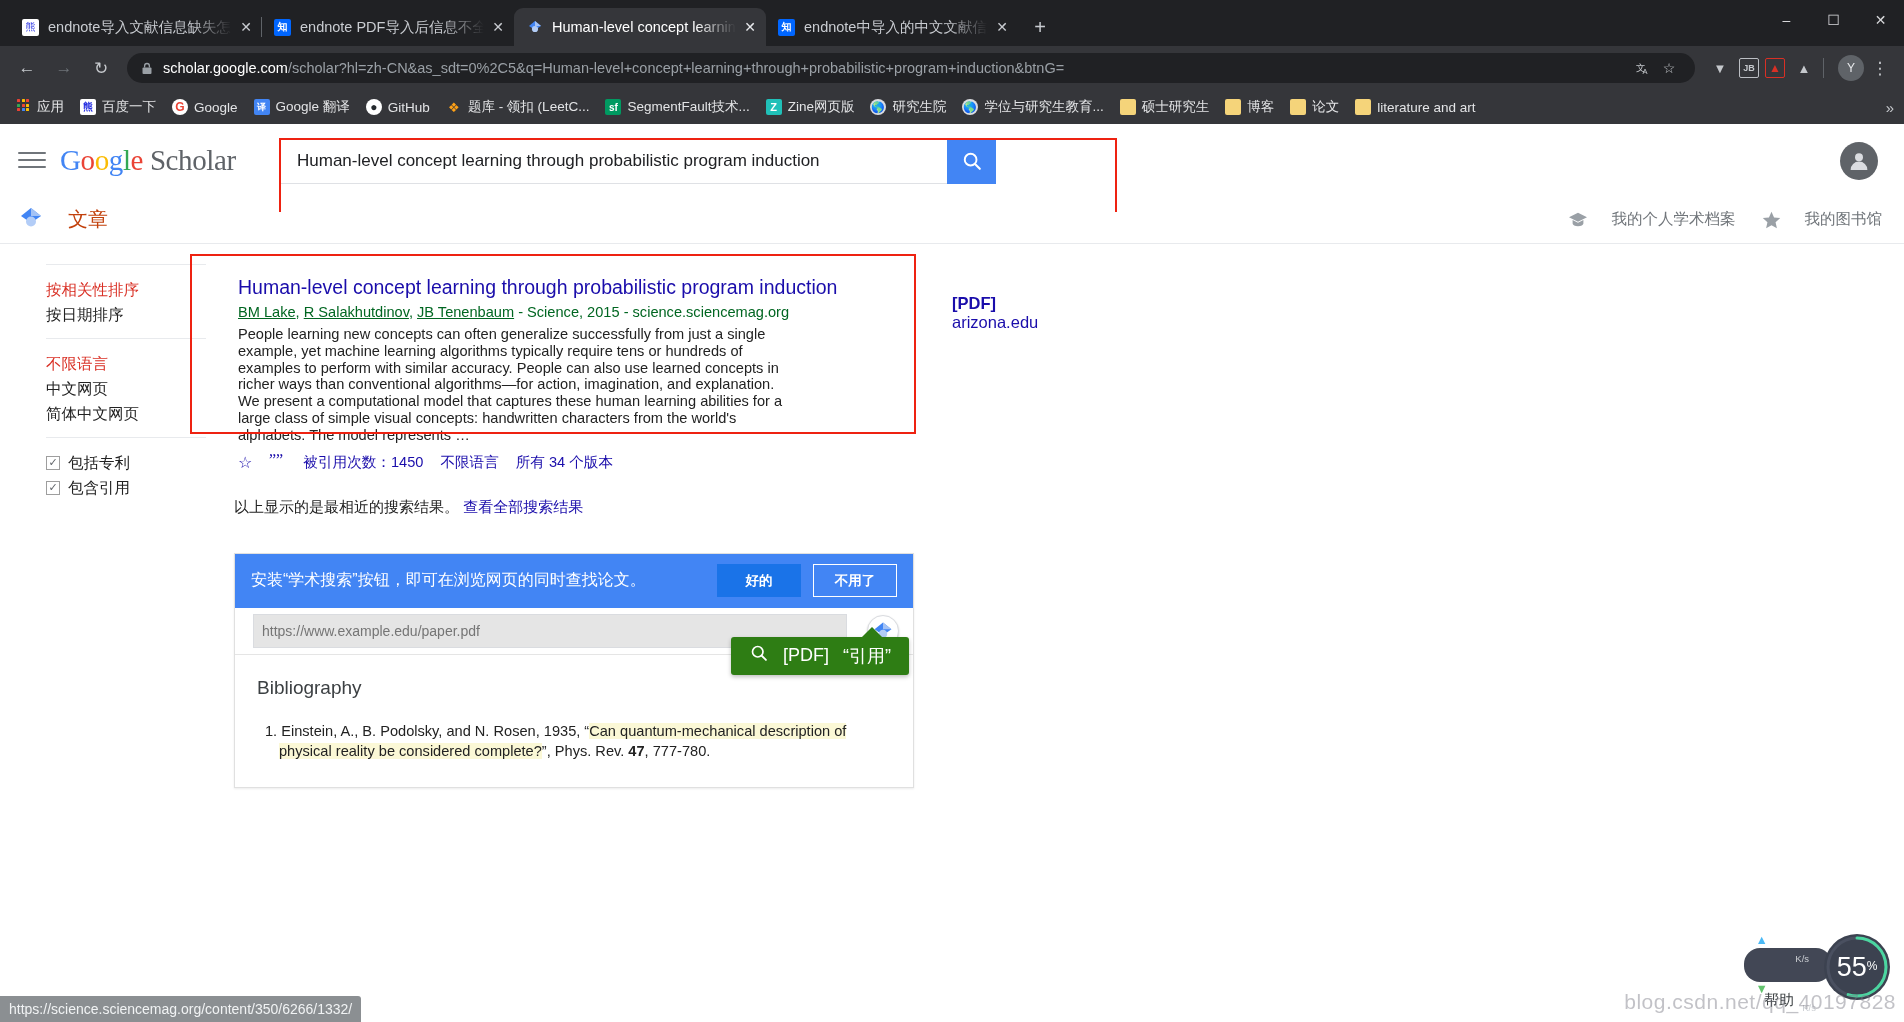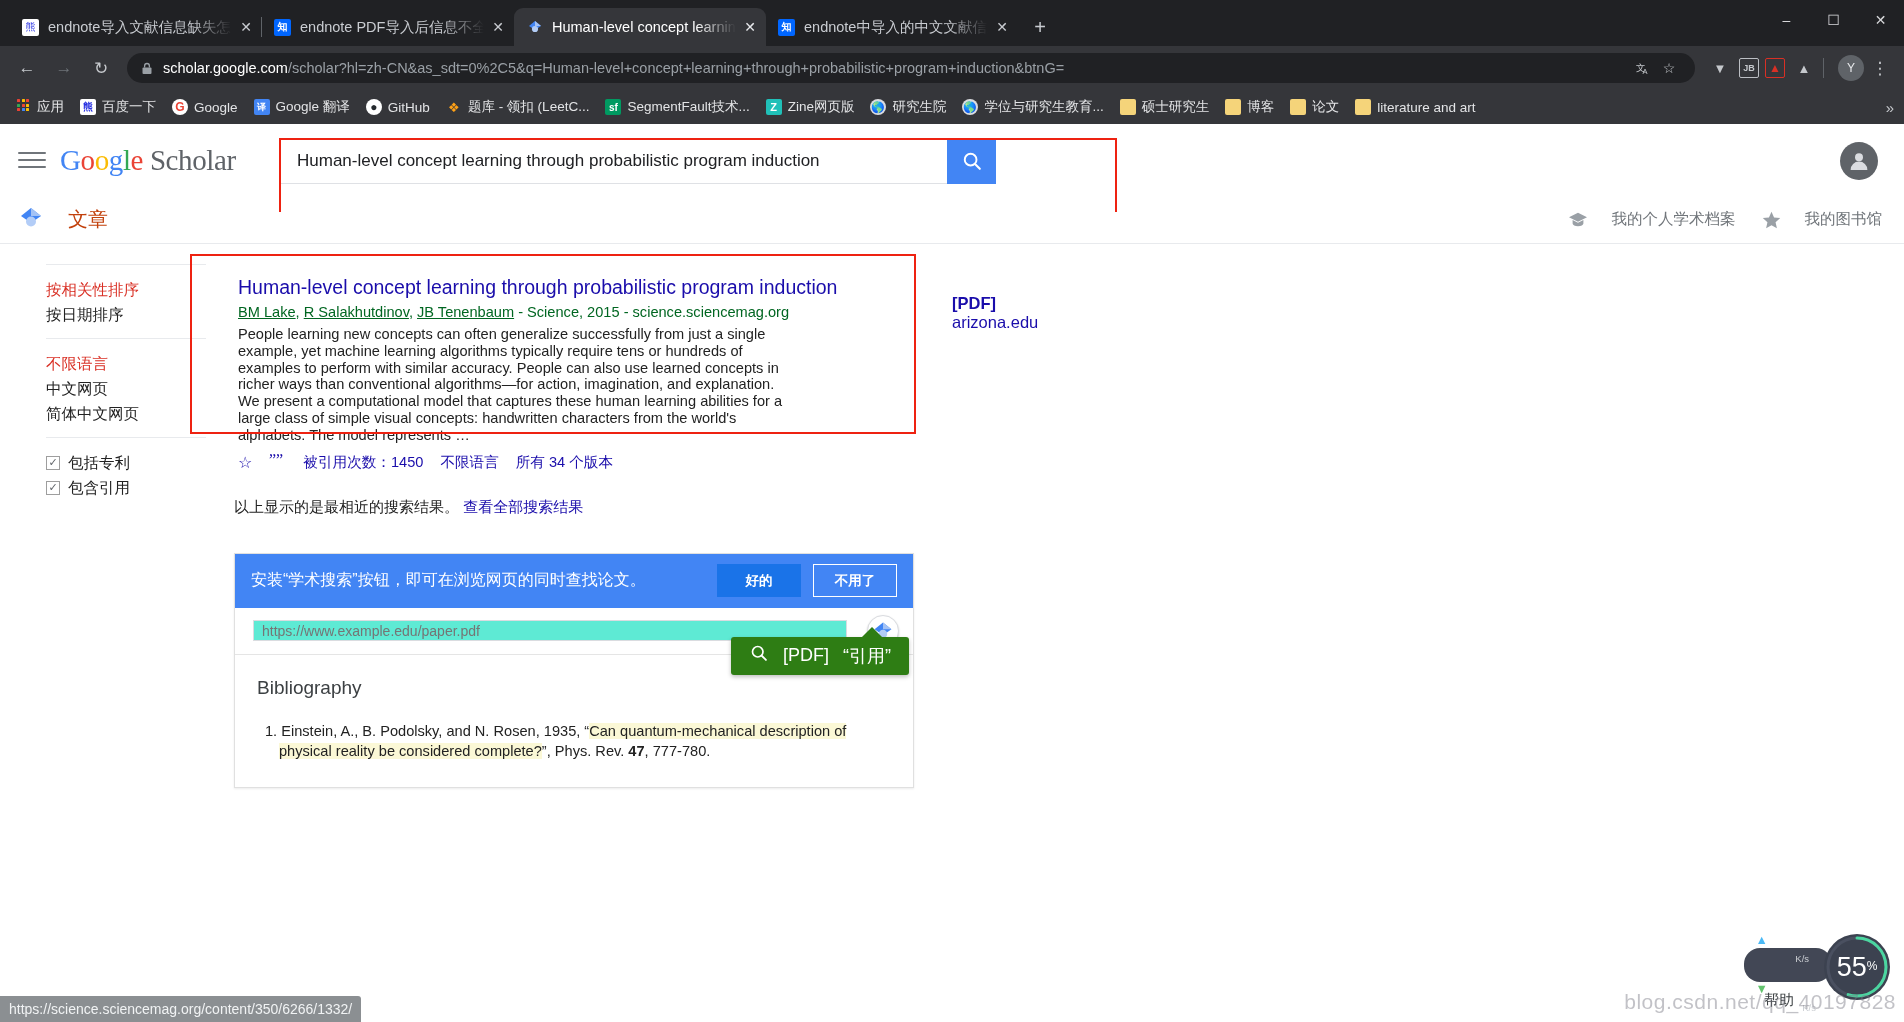--- a/index.html
+++ b/index.html
@@ -449,23 +449,23 @@
   }
   .promo-btn.primary { background: #1a73e8; border-color: #1a73e8; }
   .promo-urlrow {
     height: 46px;
     display: flex; align-items: center;
     padding: 0 18px;
     position: relative;
   }
   .promo-url {
     flex: 1 1 auto;
-    height: 21px;
+    height: 34px;
     border: 1px solid #dadce0;
-    background: #5eead4;
+    background: #e5e5e5;
     font-size: 14px;
     color: #757575;
     padding: 6px 8px;
     display: flex; align-items: center;
     margin-right: 48px;
   }
   .scholar-badge {
     position: absolute;
     right: 14px; top: 7px;
     width: 32px; height: 32px;

